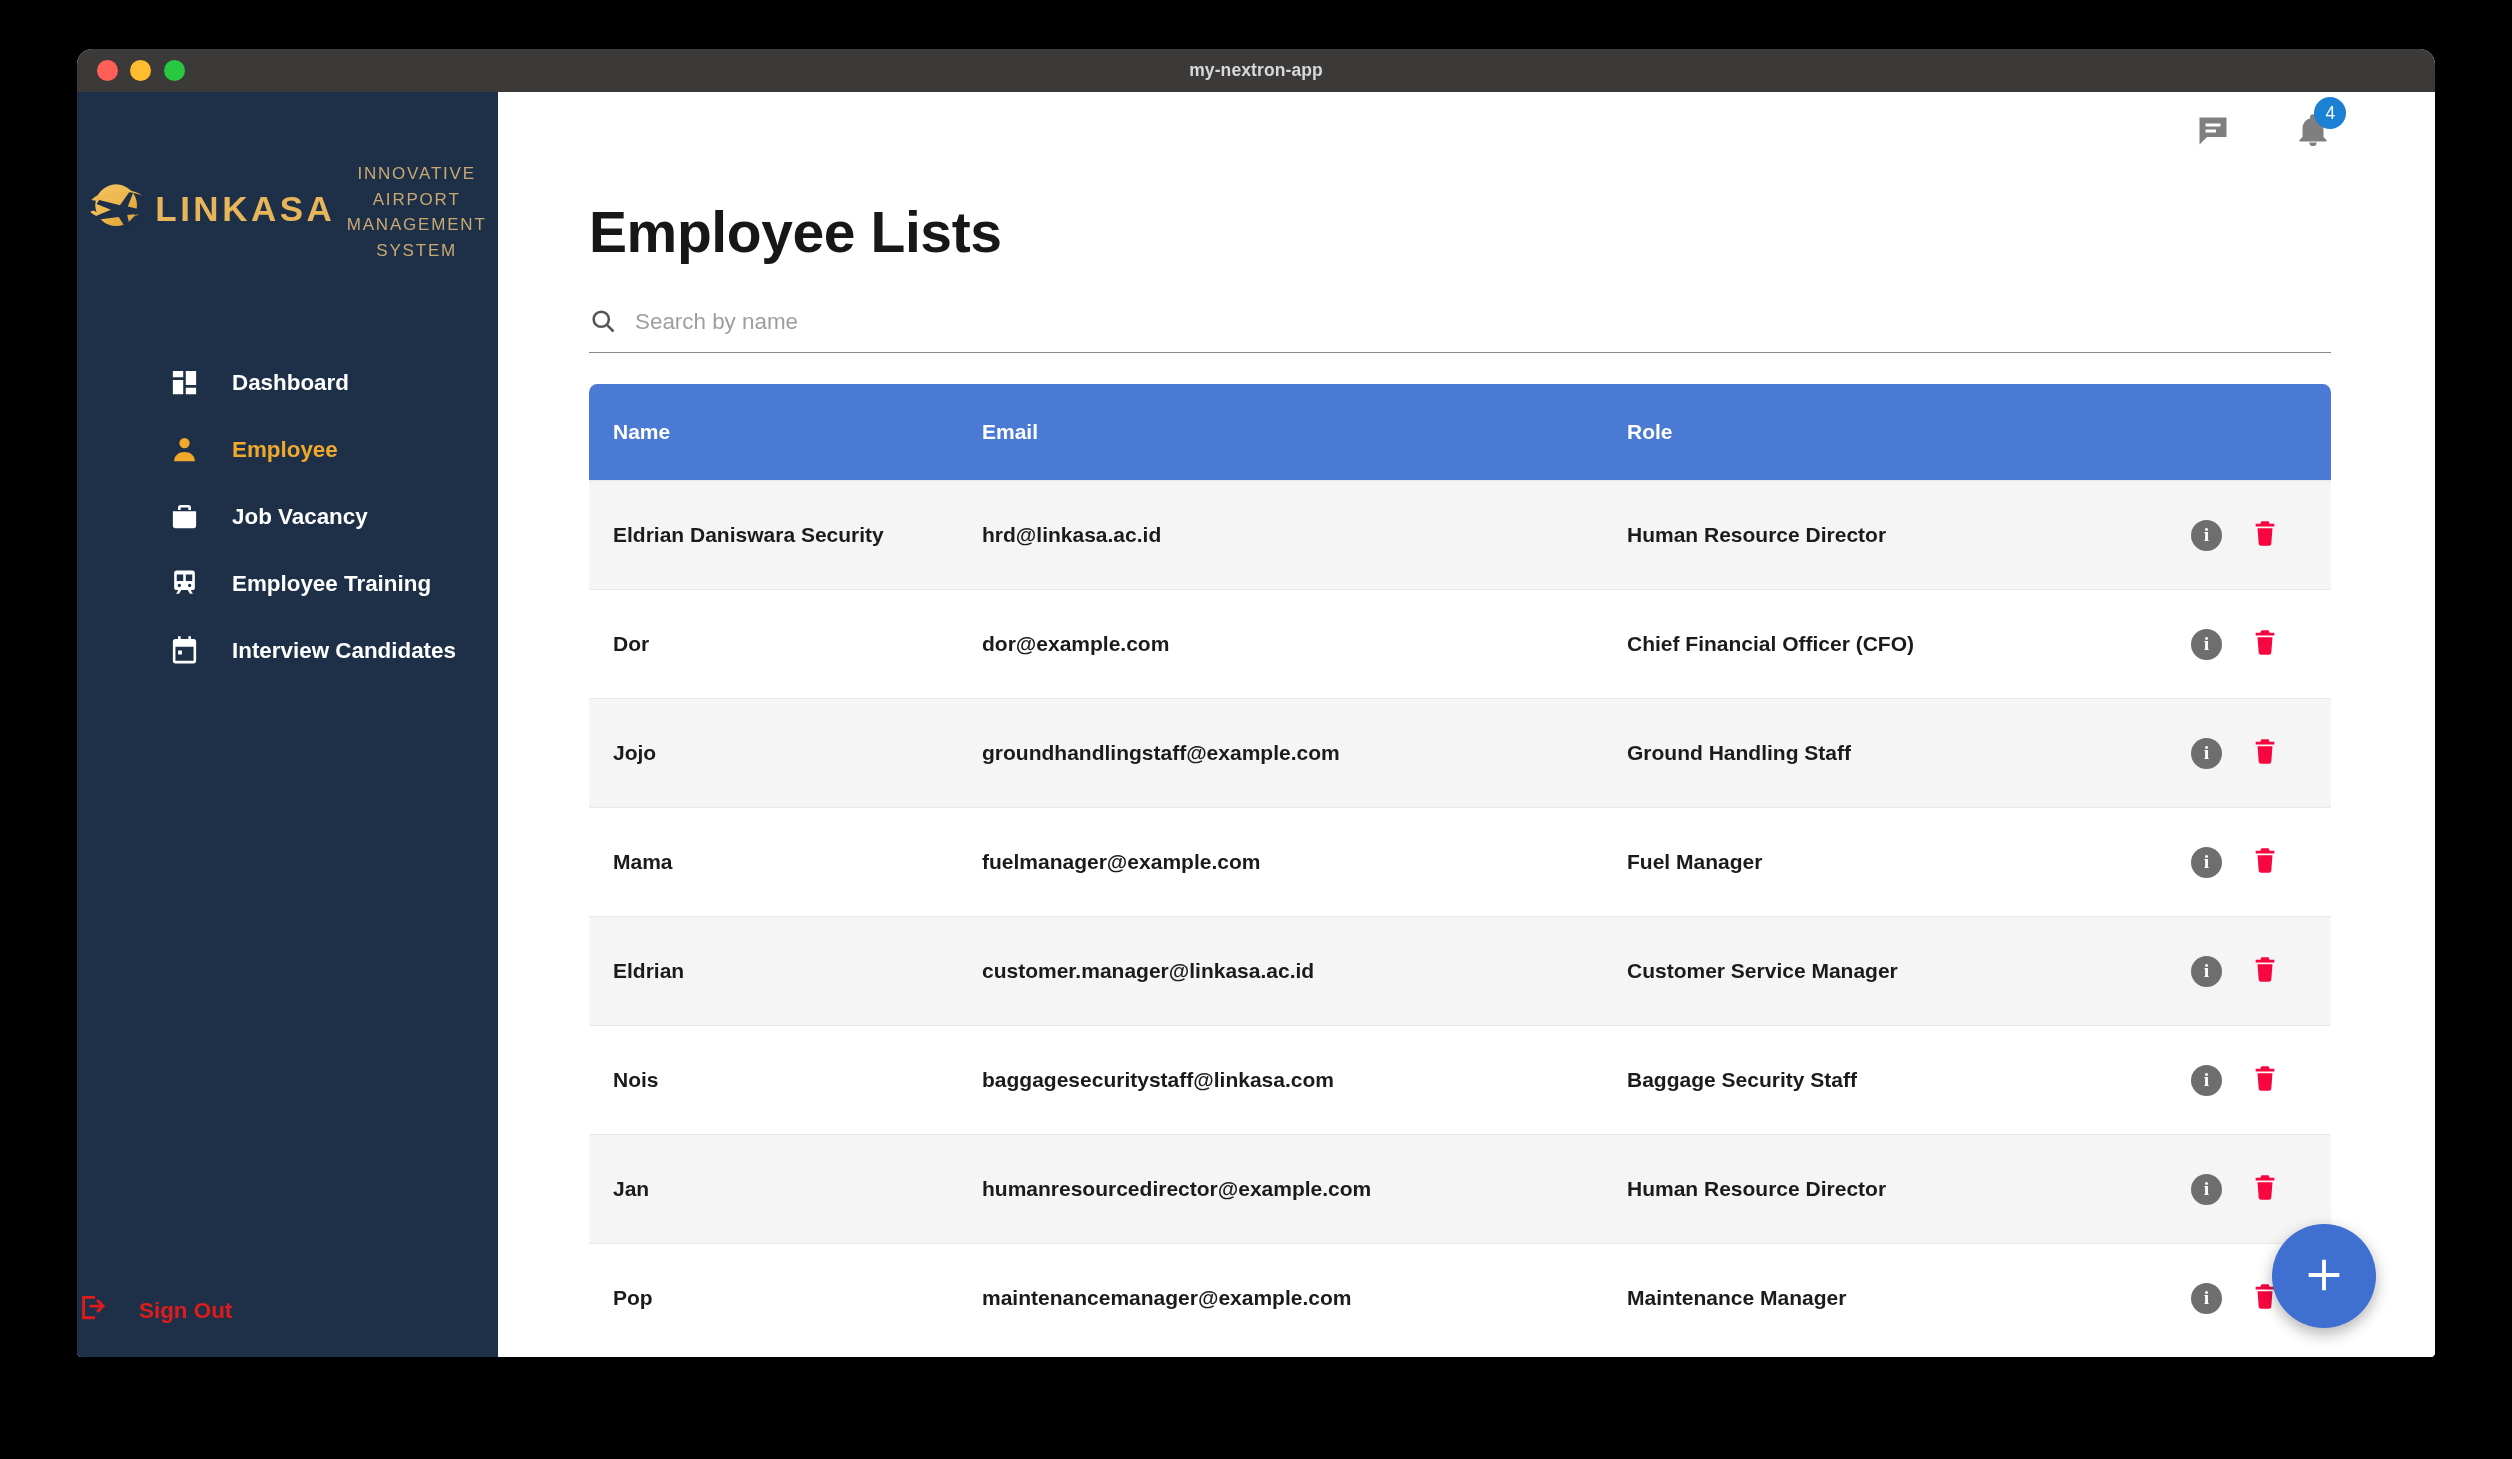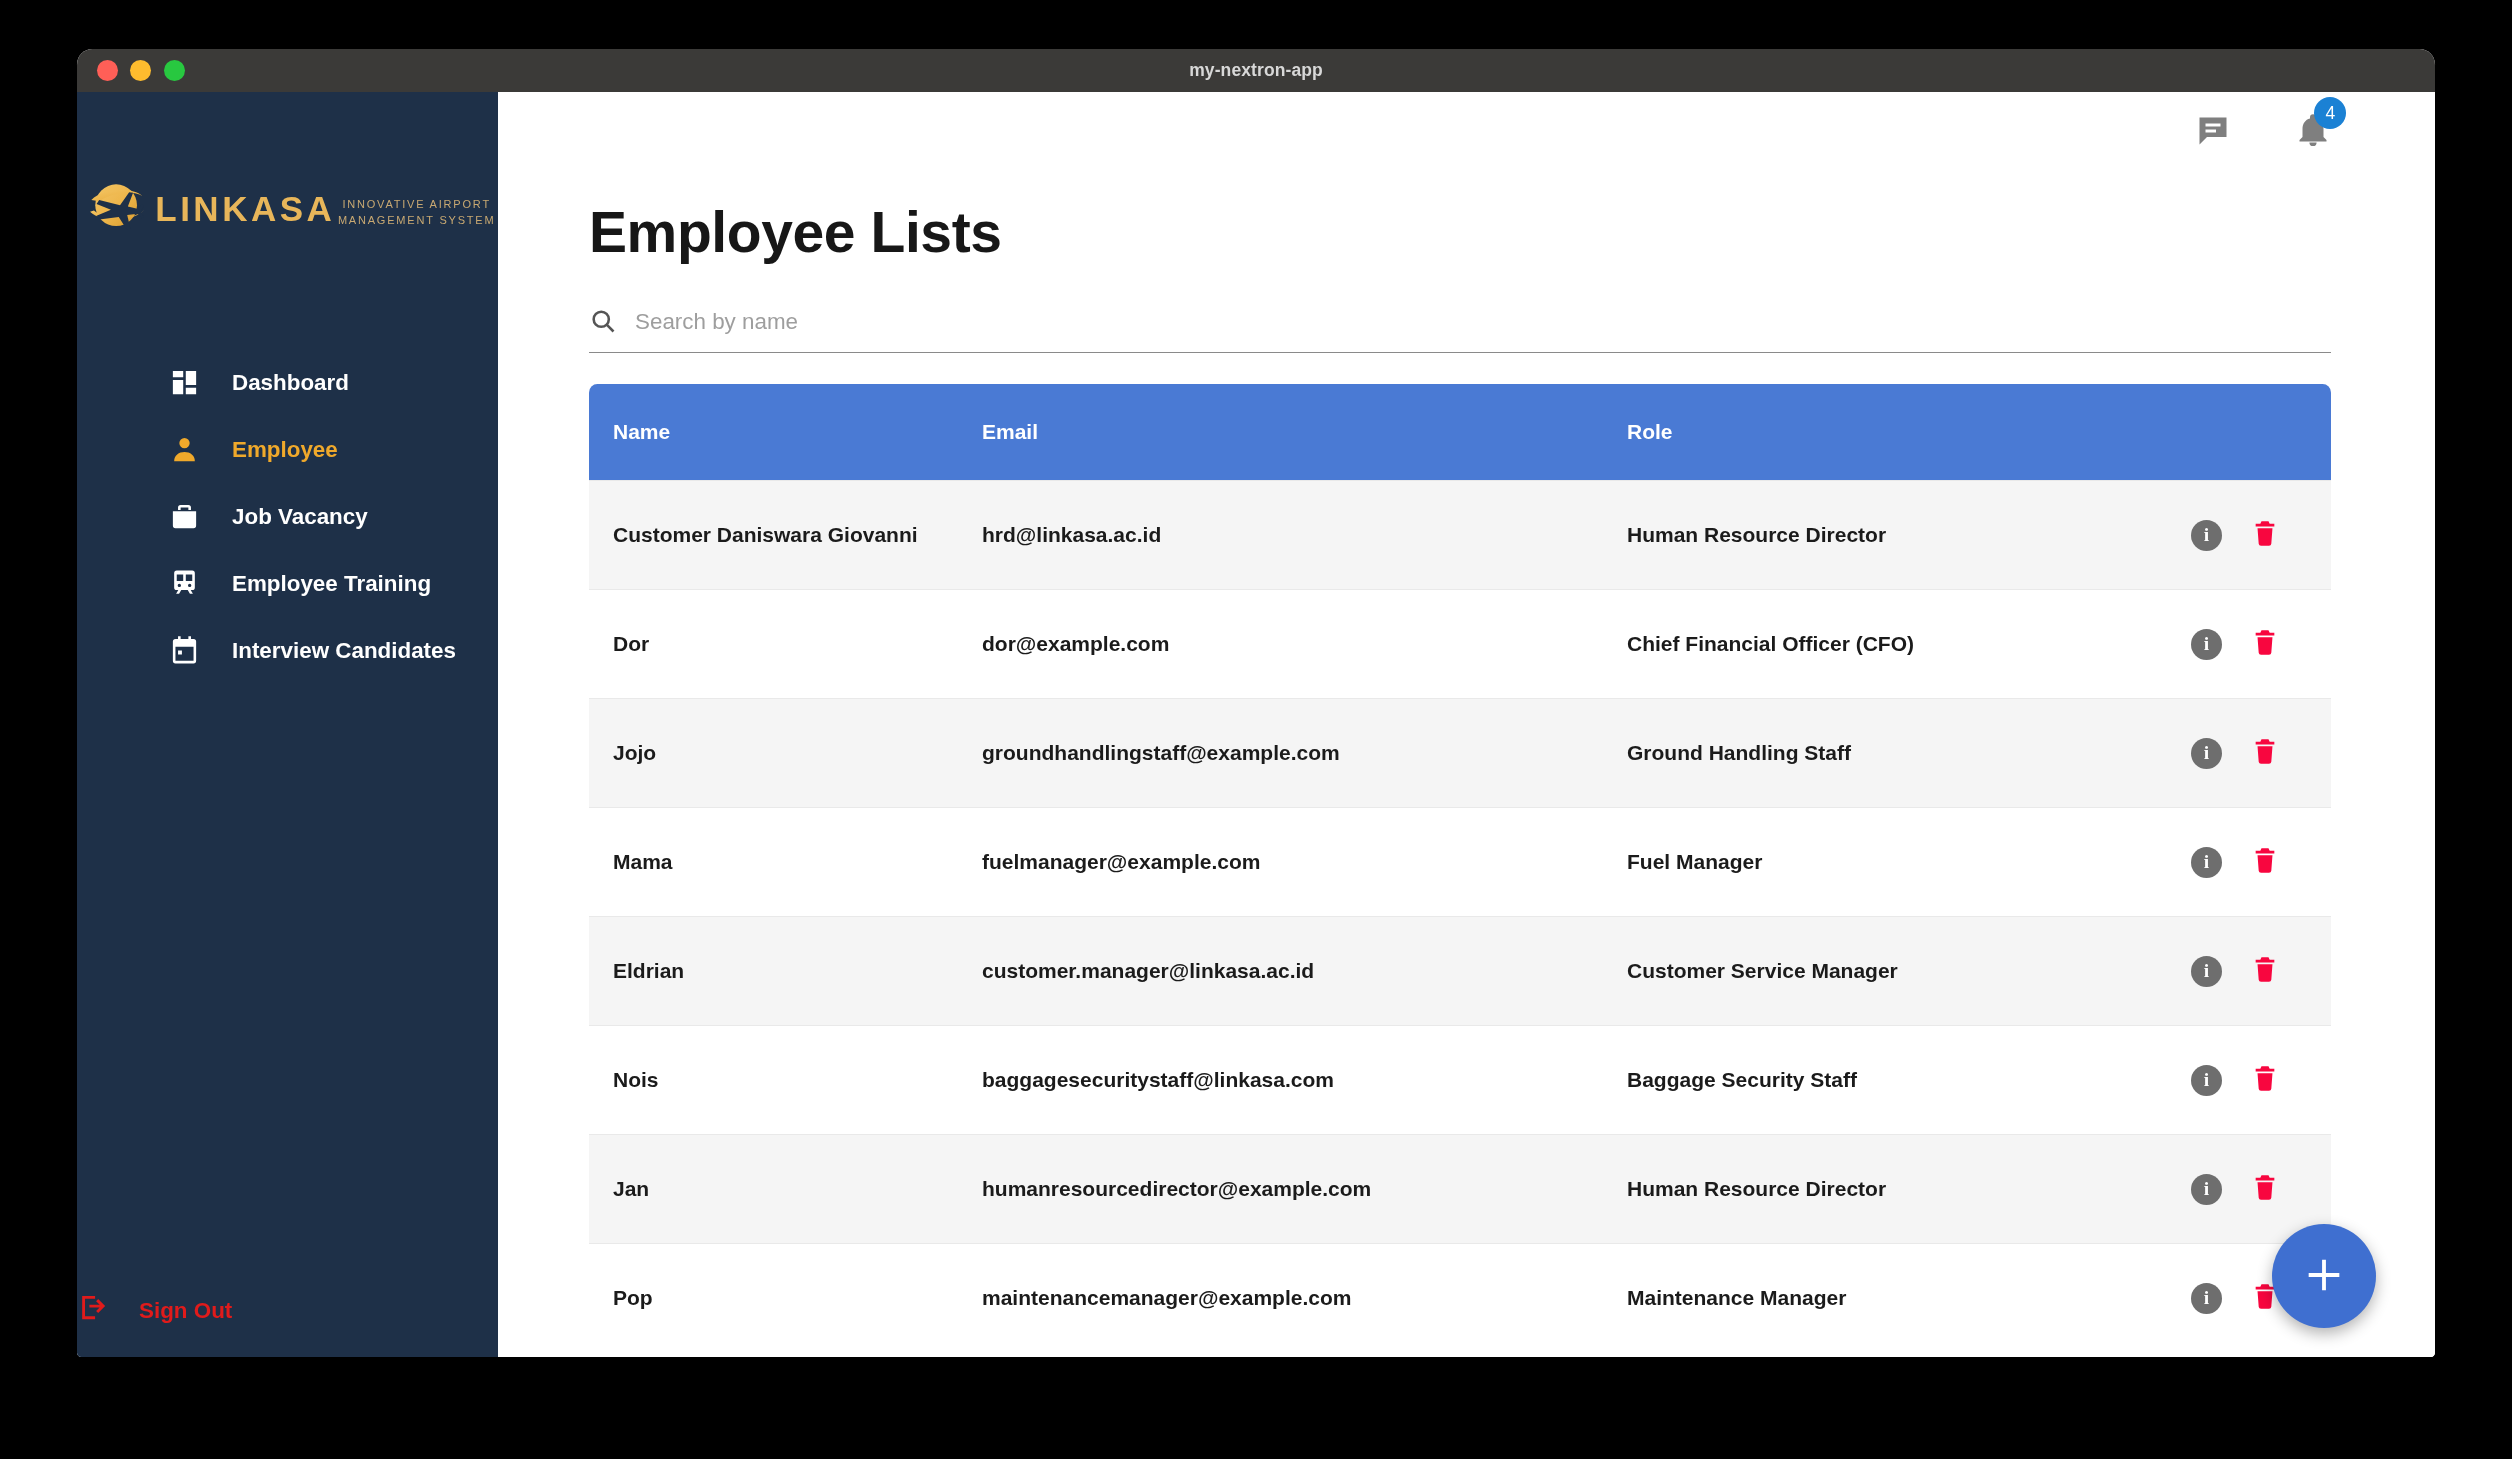--- a/index.html
+++ b/index.html
@@ -57,21 +57,21 @@
   #logo-mark { width:189px; height:151px; }
   #brand-name {
     margin-top:4.2px;
     color:#e8b65a;
     font-size:35px; font-weight:bold;
     letter-spacing:3.5px;
   }
   #brand-tagline {
     margin-top:11.2px;
     color:#cfa martin; color:#c9a972;
-    font-size:11px; letter-spacing:1.8px;
+    font-size:17px; letter-spacing:1.8px;
     text-align:center; line-height:1.5;
     width:393px;
   }
 
   #nav { margin-top:67px; }
   .nav-item {
     display:flex; align-items:center;
     height:67px;
     padding-left:90px;
     color:#fff;
@@ -330,21 +330,21 @@
         <div id="table">
 
           <div class="trow header">
             <div class="c-name">Name</div>
             <div class="c-email">Email</div>
             <div class="c-role">Role</div>
             <div class="c-actions"></div>
           </div>
 
           <div class="trow odd">
-            <div class="c-name">Customer Daniswara Giovanni</div>
+            <div class="c-name">Eldrian Daniswara Security</div>
             <div class="c-email">hrd@linkasa.ac.id</div>
             <div class="c-role">Human Resource Director</div>
             <div class="c-actions">
               <div class="info-icon">i</div>
               <div class="trash-icon">
                 <svg viewBox="0 0 24 24" width="28" height="28">
                     <path d="M9 2h6l1 2h4v2.4H4V4h4l1-2zM5.6 8h12.8l-1 13.2A2 2 0 0 1 15.4 23H8.6a2 2 0 0 1-2-1.8L5.6 8z"></path>
                   </svg>
               </div>
             </div>

